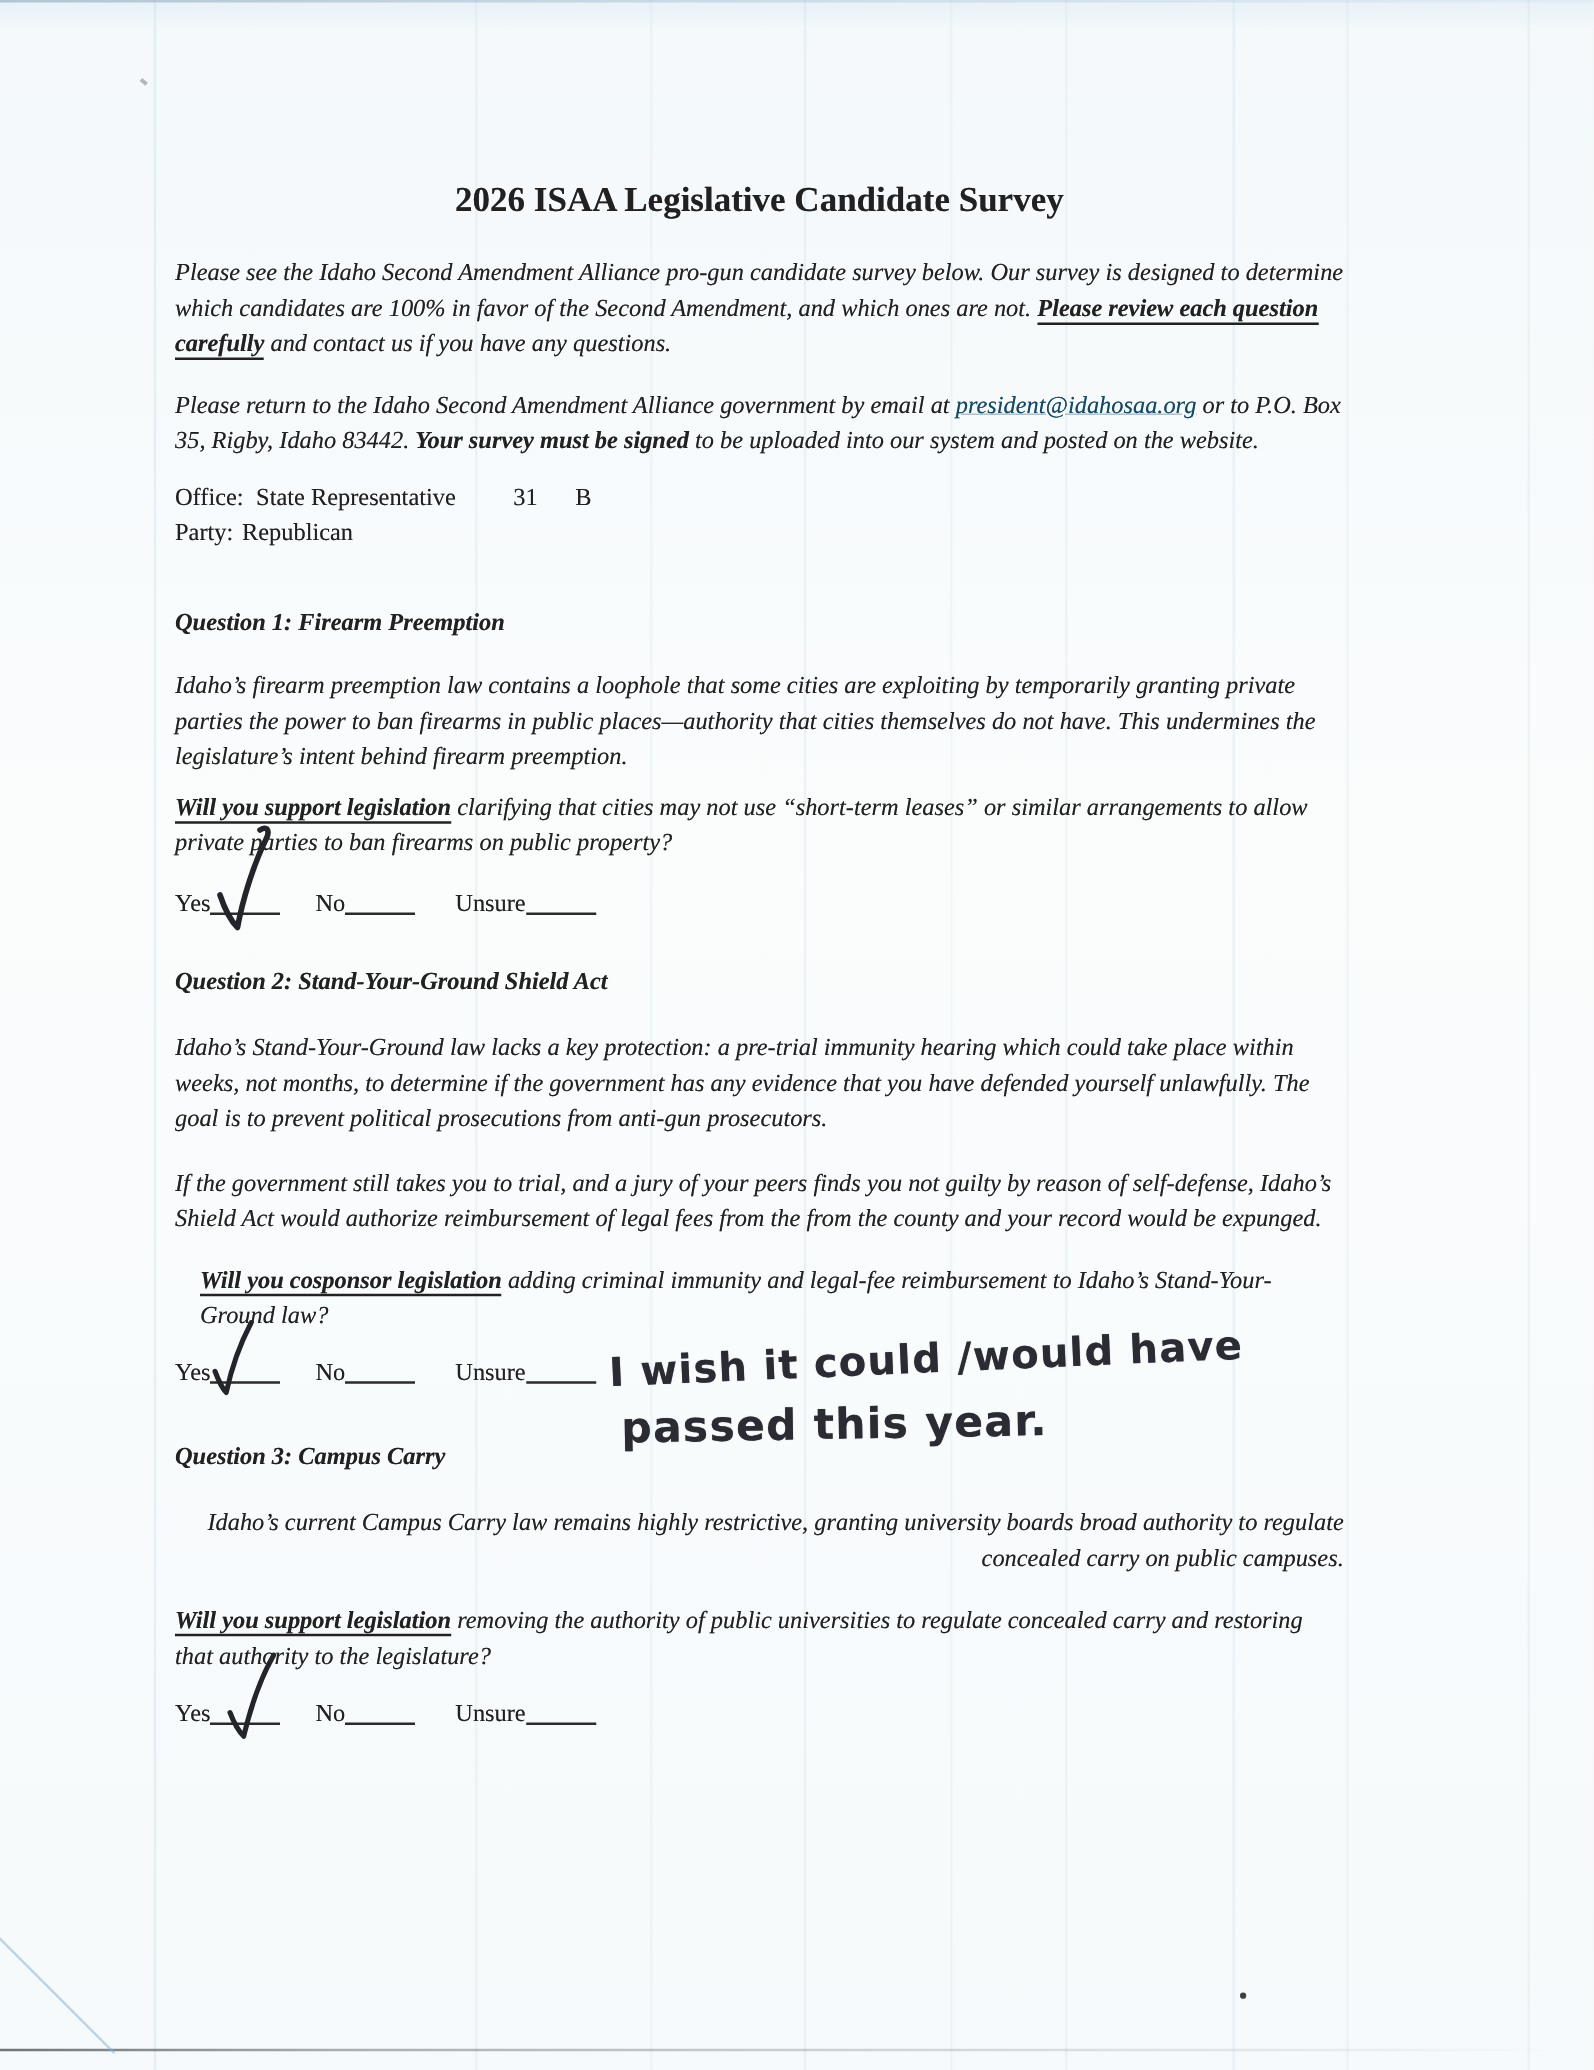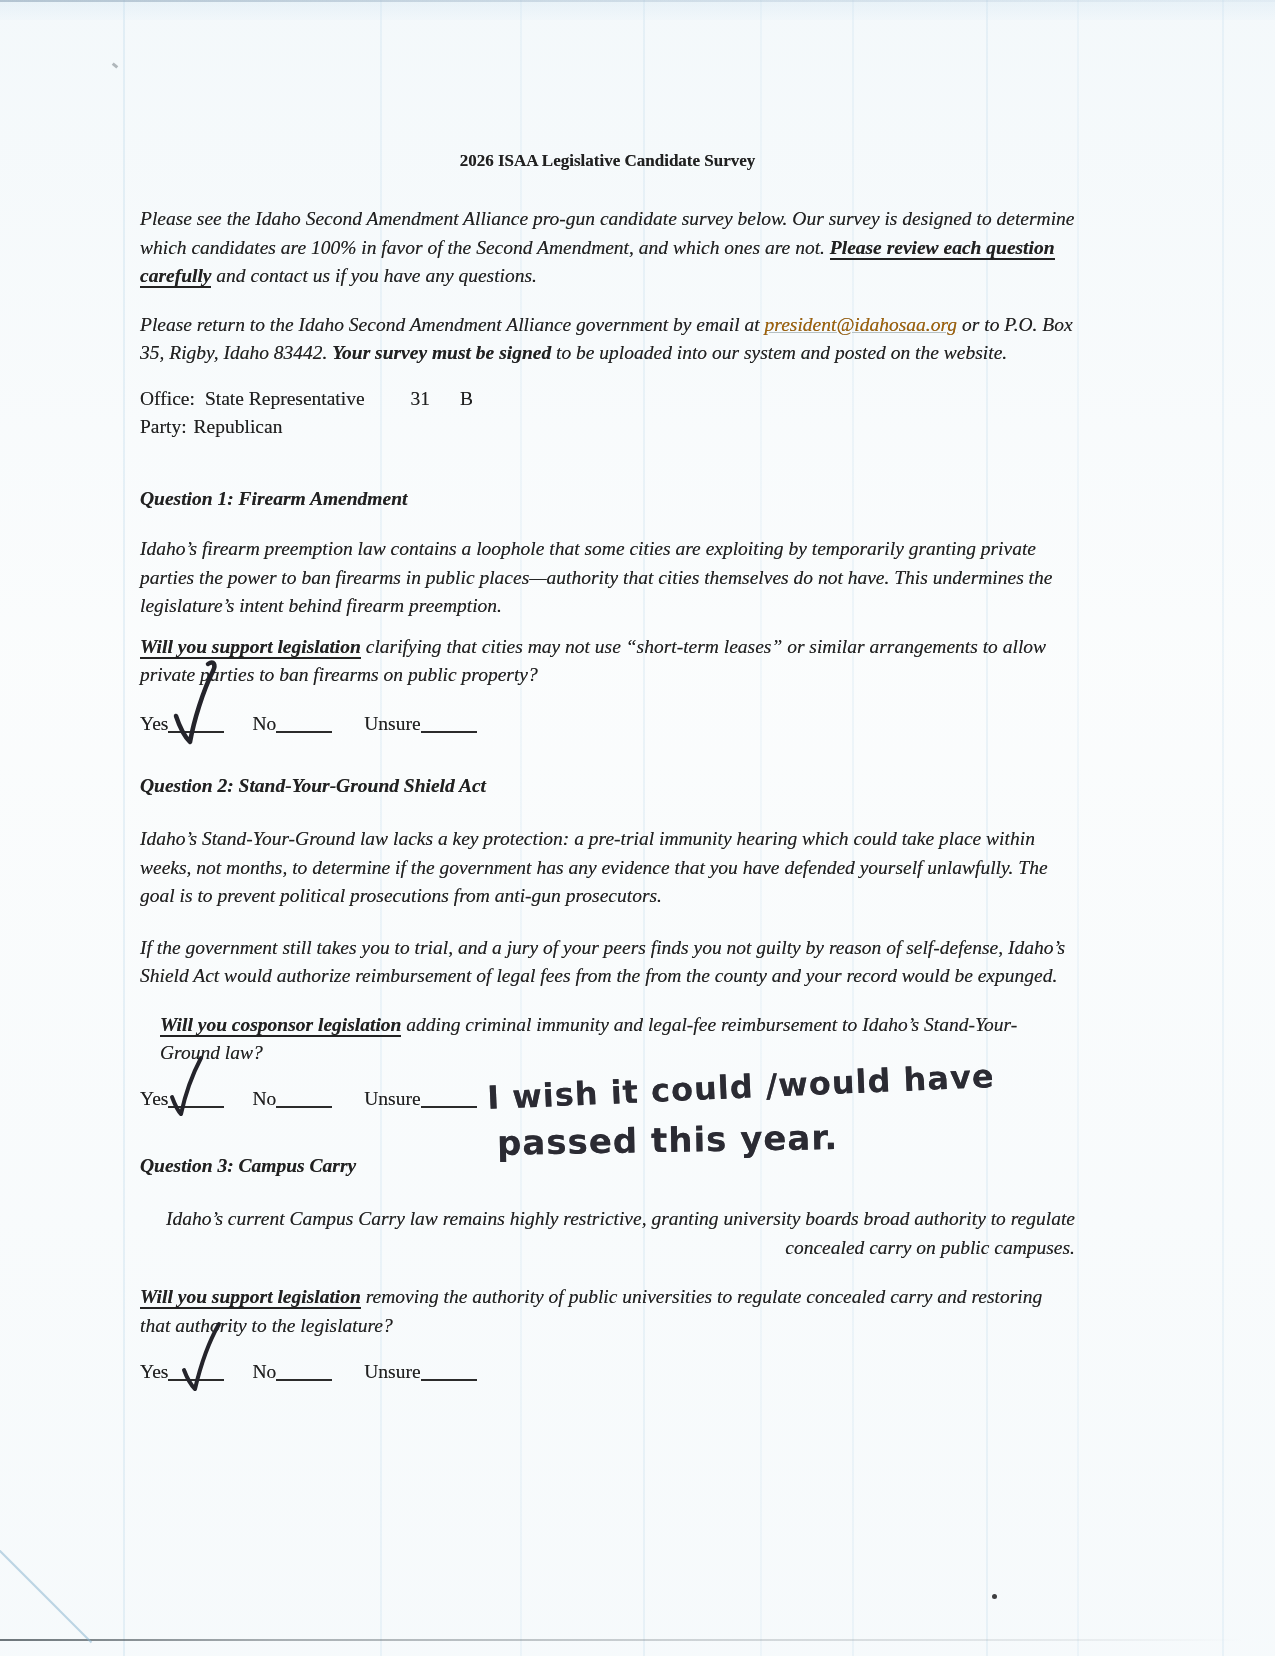--- a/index.html
+++ b/index.html
@@ -30,27 +30,27 @@
     background:linear-gradient(180deg,rgba(203,224,240,.30),rgba(214,233,245,.10));}
 
   .edge-line-bottom{position:absolute;left:0;top:1639px;width:1245px;height:2px;
     background:linear-gradient(90deg,rgba(70,80,85,.78),rgba(90,100,105,.5) 22%,rgba(110,120,125,.3) 55%,rgba(130,140,145,.14) 85%,rgba(130,140,145,0));}
   .edge-line-diag{position:absolute;left:-28px;top:1592px;width:140px;height:2px;background:rgba(140,182,208,.55);transform:rotate(45deg);}
   .stray-dot{position:absolute;left:992px;top:1594px;width:5px;height:5px;border-radius:50%;background:#3e3e40;}
   .speck{position:absolute;left:112px;top:64px;width:6px;height:3px;background:rgba(120,130,135,.55);transform:rotate(40deg);}
 
   .content{position:relative;padding:148px 200px 0 140px;color:#212121;font-size:19.5px;line-height:28.5px;
     text-shadow:0 0 .3px rgba(40,40,40,.55);}
-  .title{font-size:17px;line-height:26px;font-weight:bold;text-align:center;margin:0;}
+  .title{font-size:28px;line-height:26px;font-weight:bold;text-align:center;margin:0;}
   p{margin:0;font-style:italic;}
   .p1{margin-top:31px;}
   .p2{margin-top:20px;}
   .bu{font-weight:bold;border-bottom:2px solid #222;padding-bottom:0px;}
   .b{font-weight:bold;}
-  .email{color:#a16207;text-decoration:underline;text-decoration-color:#b6c1c4;}
+  .email{color:#0c4a6e;text-decoration:underline;text-decoration-color:#b6c1c4;}
 
   .cand{margin-top:17px;}
   .cand-line{display:block;}
   .cand-label{margin-right:7px;}
   .office-val{margin-left:3px;}
   .district{margin-left:46px;}
   .seat{margin-left:30px;}
 
   .qhead{font-weight:bold;margin:0;}
   .qh1{margin-top:43px;}
@@ -100,21 +100,21 @@
 
     <p class="p1"><span>Please see the Idaho Second Amendment Alliance pro-gun candidate survey below. Our survey is designed to determine which candidates are 100% in favor of the Second Amendment, and which ones are not. </span><span class="bu">Please review each question carefully</span><span> and contact us if you have any questions.</span></p>
 
     <p class="p2"><span>Please return to the Idaho Second Amendment Alliance government by email at </span><span class="email">president@idahosaa.org</span><span> or to P.O. Box 35, Rigby, Idaho 83442. </span><span class="b">Your survey must be signed</span><span> to be uploaded into our system and posted on the website.</span></p>
 
     <div class="cand">
       <span class="cand-line"><span class="cand-label">Office:</span><span class="office-val">State Representative</span><span class="district">31</span><span class="seat">B</span></span>
       <span class="cand-line"><span class="cand-label">Party:</span><span>Republican</span></span>
     </div>
 
-    <p class="qhead qh1">Question 1: Firearm Amendment</p>
+    <p class="qhead qh1">Question 1: Firearm Preemption</p>
     <p class="qbody1">Idaho’s firearm preemption law contains a loophole that some cities are exploiting by temporarily granting private parties the power to ban firearms in public places—authority that cities themselves do not have. This undermines the legislature’s intent behind firearm preemption.</p>
     <p class="qprompt1"><span class="bu">Will you support legislation</span><span> clarifying that cities may not use “short-term leases” or similar arrangements to allow private parties to ban firearms on public property?</span></p>
     <div class="ansrow row1">
       <span>Yes</span><span class="blank"></span><span class="gap1">No</span><span class="blank"></span><span class="gap2">Unsure</span><span class="blank"></span>
       <svg class="check check-q1" width="72" height="92" viewBox="0 0 72 92">
           <path d="M10 62 C 14 74, 19 83, 24 88 C 28 66, 37 37, 47 17 C 50 11, 48 6, 42 10" stroke-width="4.5"></path>
         </svg>
     </div>
 
     <p class="qhead qh2">Question 2: Stand-Your-Ground Shield Act</p>

